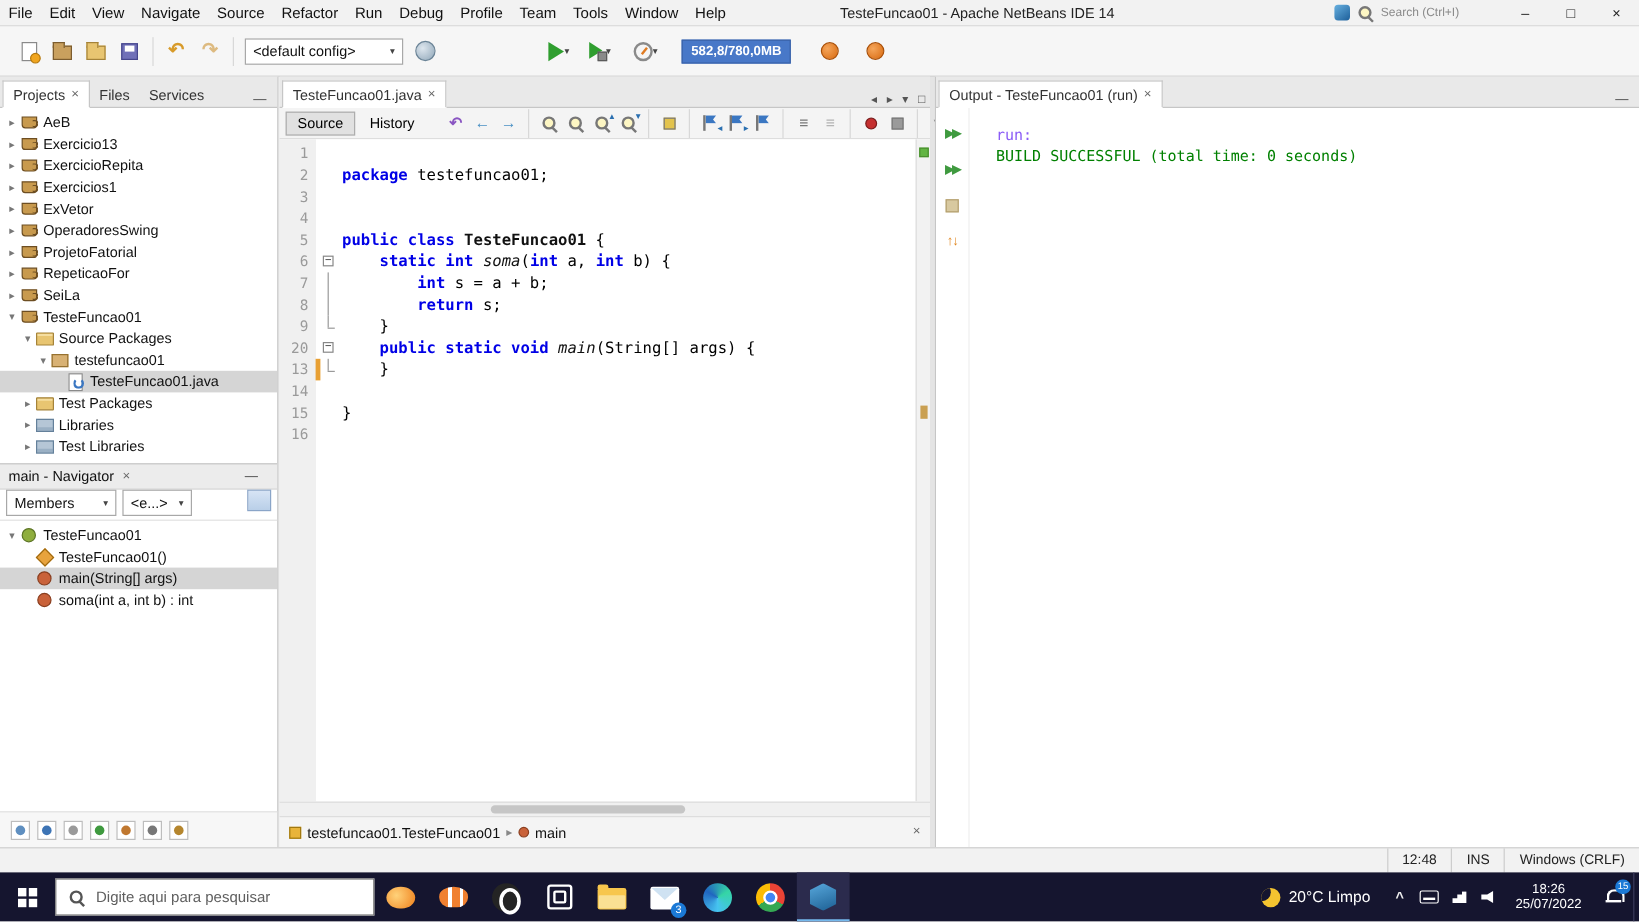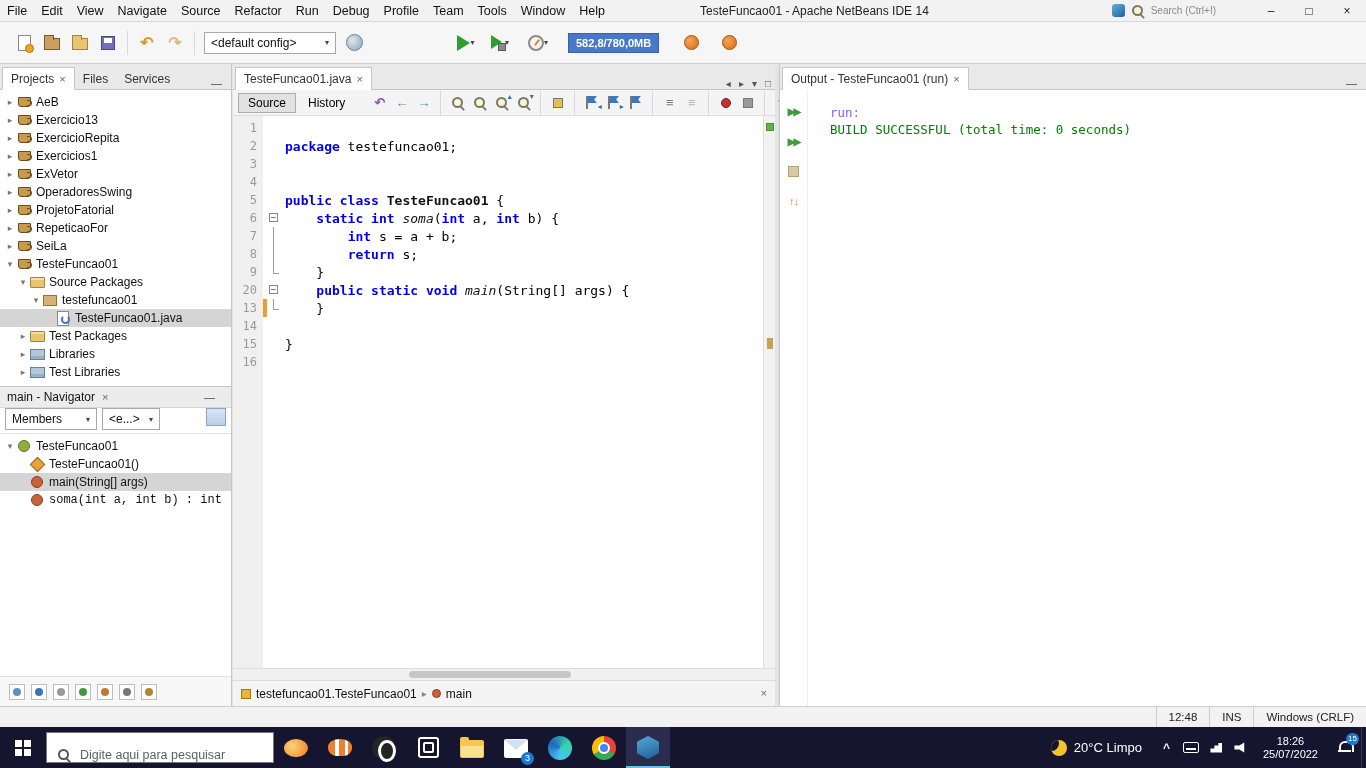--- a/index.html
+++ b/index.html
@@ -141,21 +141,21 @@
 
 
 .statusbar{position:absolute;left:0;right:0;bottom:41px;height:21px;background:#f2f2f2;border-top:1px solid #cfcfcf;display:flex;align-items:center;justify-content:flex-end;font-size:11.5px;color:#222}
 .sb-seg{padding:0 12px;border-left:1px solid #cdcdcd;height:100%;display:flex;align-items:center}
 
 
 .taskbar{position:absolute;left:0;right:0;bottom:0;height:41px;background:#15152f;display:flex;align-items:center;color:#fff}
 .start{width:46px;height:41px;display:flex;align-items:center;justify-content:center}
 .winlogo{display:grid;grid-template-columns:7px 7px;grid-template-rows:7px 7px;gap:2px}
 .winlogo i{background:#fff;display:block}
-.tb-search{width:228px;height:31px;background:#fff;border:1px solid #777;display:flex;align-items:flex-end;gap:9px;padding:0 10px;color:#5f5f5f;font-size:12.5px;white-space:nowrap}
+.tb-search{width:266px;height:31px;background:#fff;border:1px solid #777;display:flex;align-items:center;gap:9px;padding:0 10px;color:#5f5f5f;font-size:12.5px;white-space:nowrap}
 .tbmag::before{background:#fff;border-color:#555}
 .tbmag::after{background:#555}
 .tb-apps{display:flex;height:100%}
 .tb-app{width:44px;height:41px;display:flex;align-items:center;justify-content:center;position:relative}
 .tb-app.active{background:#2b2b4d;box-shadow:inset 0 -2px 0 #76b9ed}
 .appico{display:inline-block;position:relative}
 .ai-goldfish-app{width:24px;height:18px;background:radial-gradient(circle at 35% 40%,#ffd27a,#ef7f1a);border-radius:60% 60% 55% 55%/60%}
 .ai-clownfish-app{width:24px;height:17px;background:linear-gradient(90deg,#f08030 0 30%,#fff 30% 44%,#f08030 44% 72%,#fff 72% 84%,#f08030 84%);border-radius:60% 60% 45% 45%/55%}
 .ai-opera{width:24px;height:24px;border-radius:50%;background:#242424}
 .ai-opera::after{content:"";position:absolute;left:6px;top:4px;width:12px;height:16px;border:3px solid #fff;border-radius:50%}
@@ -399,21 +399,21 @@
         <div class="tree-row" style="padding-left: 17px;">
           <span class="exp"></span>
           <span class="ic ic-constructor"></span>
           <span class="lbl">TesteFuncao01()</span>
         </div>
         <div class="tree-row sel" style="padding-left: 17px;">
           <span class="exp"></span>
           <span class="ic ic-method"></span>
           <span class="lbl">main(String[] args)</span>
         </div>
-        <div class="tree-row" style="padding-left: 17px; font-family: Liberation Mono, monospace;">
+        <div class="tree-row" style="padding-left: 17px;">
           <span class="exp"></span>
           <span class="ic ic-method"></span>
           <span class="lbl">soma(int a, int b) : int</span>
         </div>
       </div>
     <div class="nav-toolbar">
         <span class="nbi">
           <span class="nbidot" style="background: rgb(95, 143, 192);"></span>
         </span>
         <span class="nbi">

